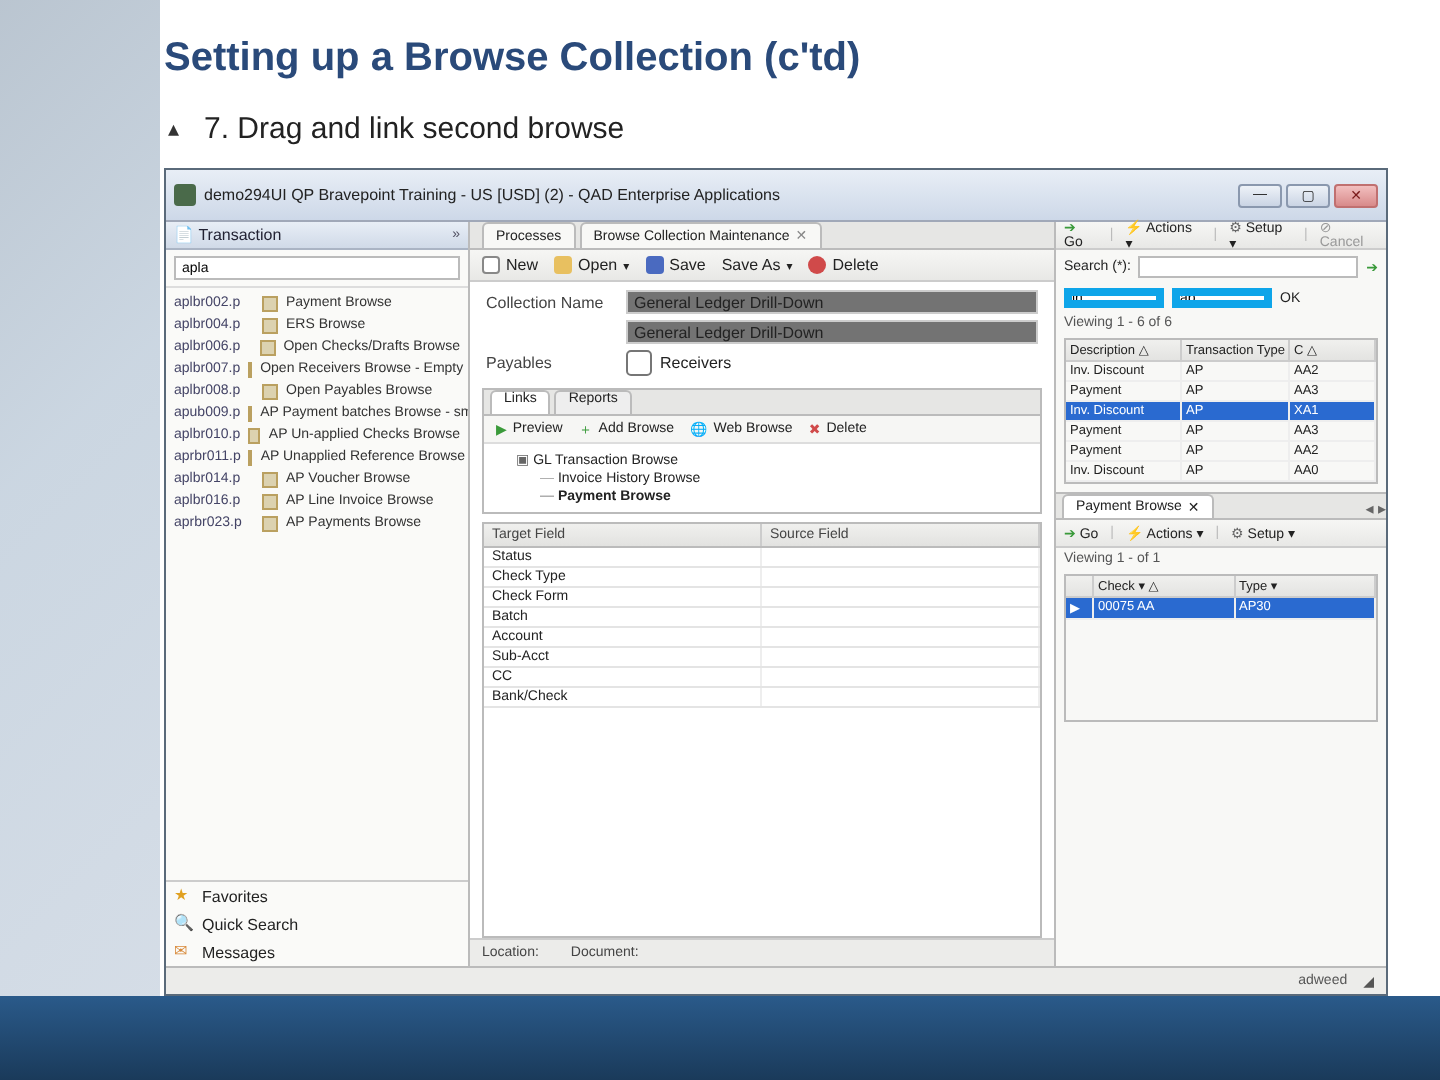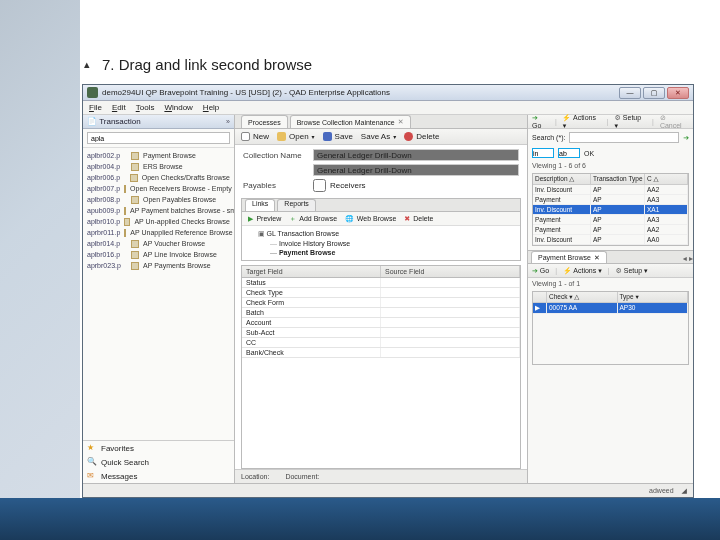--- a/index.html
+++ b/index.html
@@ -4,21 +4,21 @@
 <style>
   * { box-sizing: border-box; margin: 0; padding: 0; }
   body { width: 720px; height: 540px; font-family: Arial, sans-serif; background: #fff; overflow: hidden; position: relative; }
   .slide { position: absolute; inset: 0; }
   .bg-photo { position: absolute; left: 0; top: 0; width: 80px; height: 540px; background: linear-gradient(135deg, #3a5a7a 0%, #6a8aaa 40%, #8aa0bb 100%); opacity: .35; }
   .bg-band { position: absolute; left: 0; bottom: 0; width: 720px; height: 42px; background: linear-gradient(#2a5a8a, #1a3a5a); }
   .title { position: absolute; left: 82px; top: 18px; font-size: 20px; font-weight: bold; color: #2a4a7a; }
   .bullet { position: absolute; left: 102px; top: 56px; font-size: 15px; color: #222; }
   .bullet::before { content: "▴"; position: absolute; left: -18px; top: 2px; color: #333; font-size: 11px; }
   .app { position: absolute; left: 82px; top: 84px; width: 612px; height: 414px; border: 1px solid #5a6a7a; background: #f0f0ee; font-size: 8px; color: #222; display: flex; flex-direction: column; }
-  .titlebar { height: 16px; background: linear-gradient(#e8eef6,#cdd8e8); display: flex; align-items: center; padding: 0 4px; border-bottom: 1px solid #a0a8b8; }
+  .titlebar { height: 26px; background: linear-gradient(#e8eef6,#cdd8e8); display: flex; align-items: center; padding: 0 4px; border-bottom: 1px solid #a0a8b8; }
   .titlebar .icon { width: 11px; height: 11px; background: #4a6a4a; border-radius: 2px; margin-right: 4px; }
   .titlebar .caption { flex: 1; color: #222; font-size: 8px; }
   .winbtns { display: flex; gap: 2px; }
   .winbtn { width: 22px; height: 12px; background: linear-gradient(#eef2f8,#cad4e4); border: 1px solid #8a98ae; border-radius: 2px; display: flex; align-items: center; justify-content: center; font-size: 7px; }
   .winbtn.close { background: linear-gradient(#f2bfbf,#d88a8a); border-color: #c07070; color: #7a1a1a; }
   .menubar { height: 14px; background: #f4f4f2; display: flex; align-items: center; gap: 10px; padding: 0 6px; border-bottom: 1px solid #cfcfcf; font-size: 8px; }
   .menubar span:first-letter { text-decoration: underline; }
   .body { flex: 1; display: flex; min-height: 0; }
   .left { width: 152px; border-right: 1px solid #bbb; background: #fafaf8; display: flex; flex-direction: column; }
   .panelhdr { height: 14px; background: linear-gradient(#e8eef6,#d0dae8); border-bottom: 1px solid #aab4c4; display: flex; align-items: center; padding: 0 4px; font-size: 8px; color: #223; }
@@ -61,21 +61,21 @@
   .ghdr div { padding: 2px 4px; border-right: 1px solid #ccc; color: #444; text-align: left; }
   .grow { display: grid; grid-template-columns: 1fr 1fr; border-bottom: 1px solid #e4e4e4; font-size: 7px; }
   .grow div { padding: 1px 4px; border-right: 1px solid #eee; }
   .footbar { height: 14px; background: #ececea; border-top: 1px solid #ccc; display: flex; align-items: center; padding: 0 6px; gap: 16px; font-size: 7px; color: #444; }
   .right { width: 166px; border-left: 1px solid #bbb; background: #f8f8f6; display: flex; flex-direction: column; }
   .rtool { height: 14px; background: linear-gradient(#f6f6f4,#e8e8e6); border-bottom: 1px solid #ccc; display: flex; align-items: center; gap: 6px; padding: 0 4px; font-size: 7px; }
   .rtool .pipe { color: #bbb; }
   .rsearch { padding: 3px 4px; display: flex; align-items: center; gap: 4px; font-size: 7px; }
   .rsearch input { flex: 1; height: 11px; border: 1px solid #bbb; font-size: 7px; padding: 0 3px; }
   .rfind { display: flex; gap: 4px; padding: 2px 4px; align-items: center; font-size: 7px; }
-  .rfind input { width: 22px; height: 10px; border: 1px solid #0ea5e9; font-size: 7px; }
+  .rfind input { width: 50px; height: 10px; border: 4px solid #0ea5e9; font-size: 7px; }
   .rview { padding: 2px 4px; font-size: 7px; color: #555; }
   .rgrid { margin: 2px 4px; border: 1px solid #bbb; }
   .rghdr { display: grid; grid-template-columns: 58px 54px 1fr; background: linear-gradient(#f0f0ee,#e2e2e0); font-size: 6.5px; }
   .rghdr div { padding: 1px 2px; border-right: 1px solid #ccc; border-bottom: 1px solid #ccc; white-space: nowrap; overflow: hidden; }
   .rrow { display: grid; grid-template-columns: 58px 54px 1fr; font-size: 6.5px; }
   .rrow div { padding: 1px 2px; border-right: 1px solid #eee; border-bottom: 1px solid #eee; white-space: nowrap; overflow: hidden; }
   .rrow.sel div { background: #2a6ad0; color: #fff; }
   .rpanel2 { border-top: 1px solid #bbb; margin-top: 2px; display: flex; flex-direction: column; }
   .rtab { height: 13px; background: #e6e6e4; display: flex; align-items: flex-end; padding-left: 3px; border-bottom: 1px solid #bbb; }
   .rtab .t { height: 12px; padding: 0 6px; background: #fff; border: 1px solid #bbb; border-bottom: none; border-radius: 3px 3px 0 0; font-size: 7px; display: flex; align-items: center; gap: 3px; }
@@ -87,38 +87,32 @@
   .rg2r.sel div { background: #2a6ad0; color: #fff; }
   .status { height: 14px; background: #ececea; border-top: 1px solid #bbb; display: flex; align-items: center; justify-content: flex-end; padding: 0 6px; font-size: 7px; color: #555; }
   .pager { margin-left: auto; font-size: 8px; color: #666; }
 </style>
 </head>
 <body>
 
 <div class="slide">
   <div class="bg-photo"></div>
   <div class="bg-band"></div>
+  <div class="title">Setting up a Browse Collection (c'td)</div>
   <div class="bullet">7.  Drag and link second browse</div>
 
   <div class="app">
     <div class="titlebar">
       <div class="icon"></div>
       <div class="caption">demo294UI QP Bravepoint Training - US [USD] (2) - QAD Enterprise Applications</div>
       <div class="winbtns">
         <div class="winbtn">—</div>
         <div class="winbtn">▢</div>
         <div class="winbtn close">✕</div>
       </div>
-    </div>
-    <div class="menubar">
-      <span>File</span>
-      <span>Edit</span>
-      <span>Tools</span>
-      <span>Window</span>
-      <span>Help</span>
     </div>
 
     <div class="body">
 
       <div class="left">
         <div class="panelhdr">
           <span>📄</span>&nbsp;
           <span>Transaction</span>
           <span class="chev">»</span>
         </div>

